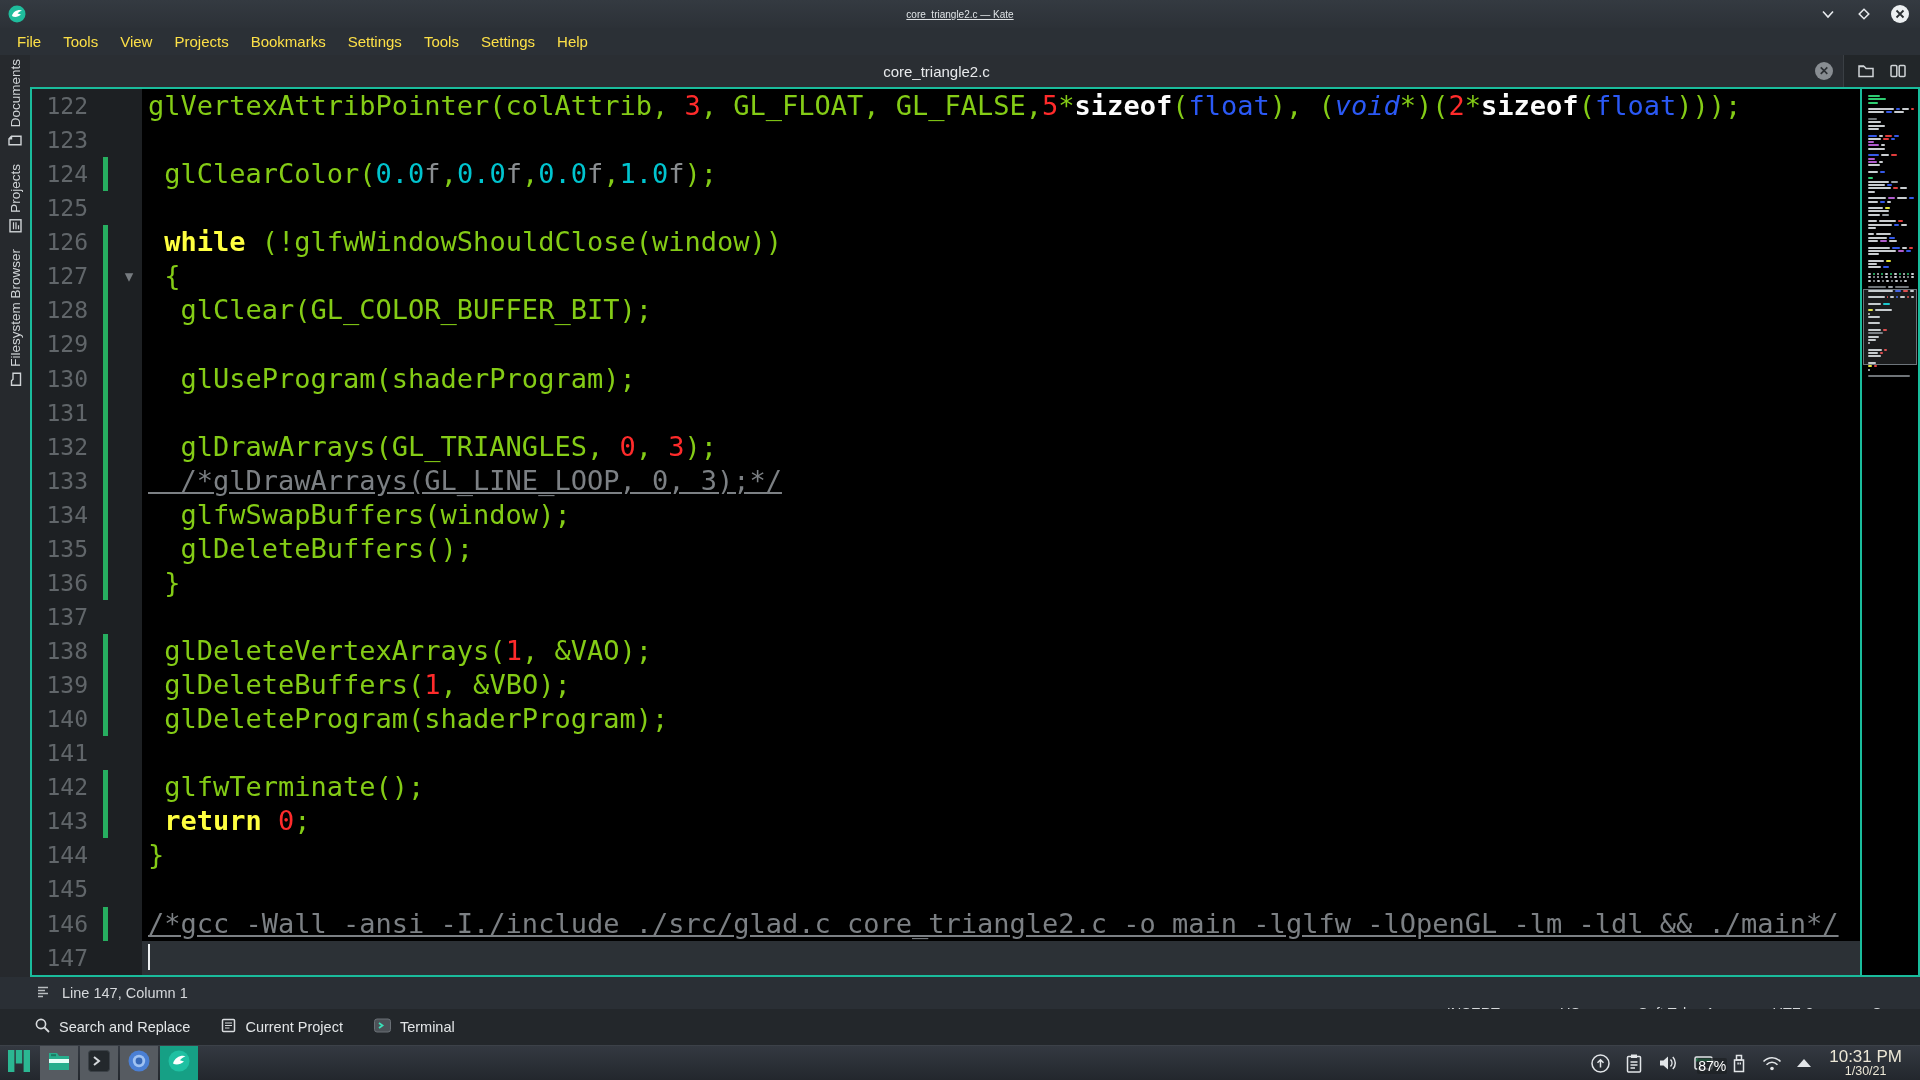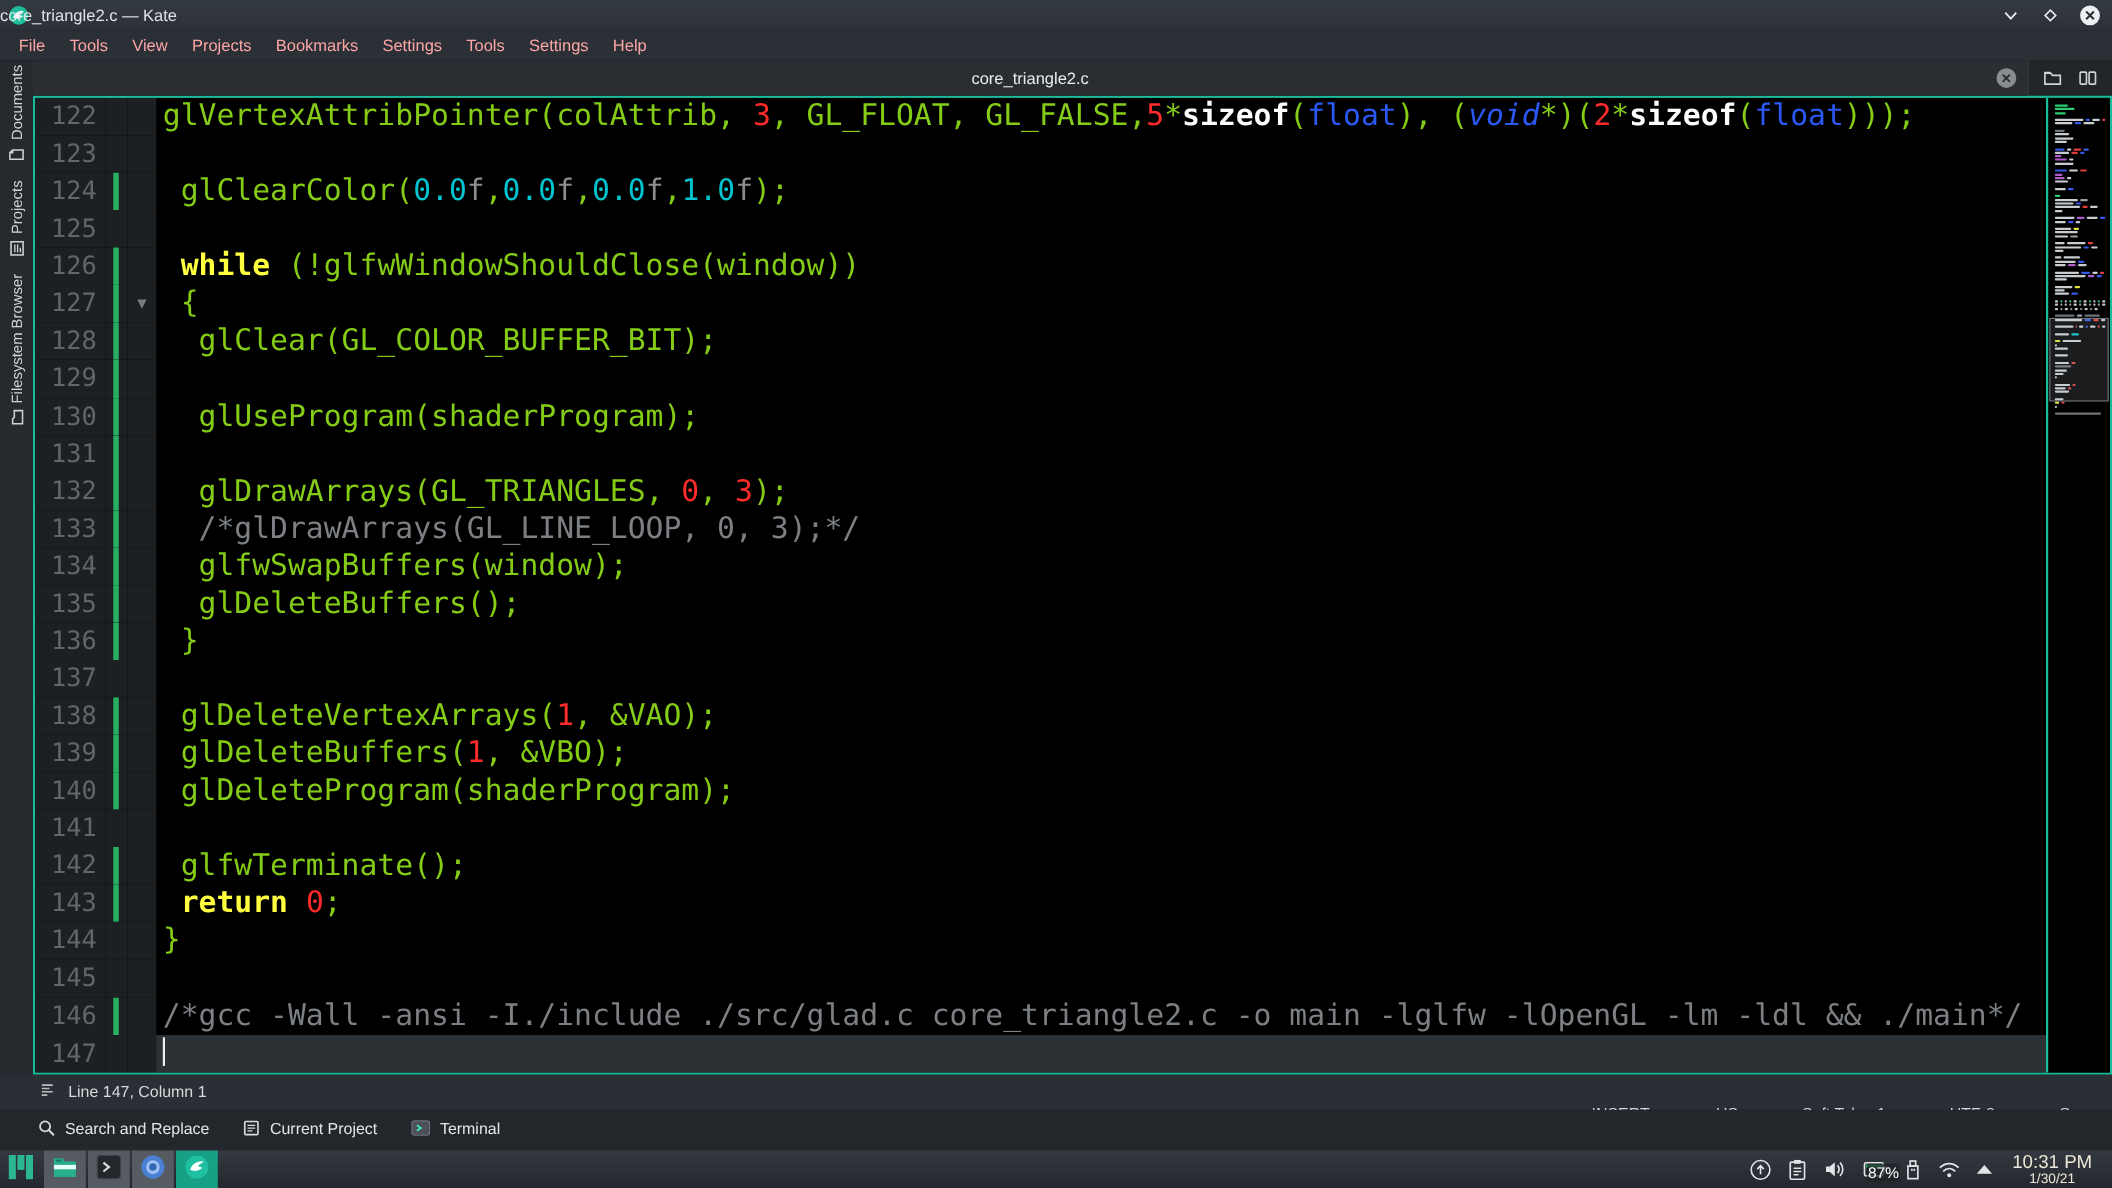--- a/index.html
+++ b/index.html
@@ -4,30 +4,30 @@
 <style>
   * { margin:0; padding:0; box-sizing:border-box; }
   html,body { width:1920px; height:1080px; overflow:hidden; background:#000;
     font-family:"Liberation Sans", sans-serif; -webkit-font-smoothing:antialiased; }
   body { display:flex; flex-direction:column; }
 
   
   .titlebar { height:28px; background:linear-gradient(#343a41,#2c3137);
     display:flex; align-items:center; position:relative; flex:0 0 auto; }
   .app-icon { width:18px; height:18px; margin-left:8px; }
-  .title-text { position:absolute; left:0; right:0; text-align:left;
-    color:#dfe3e6; font-size:15px; }
+  .title-text { position:absolute; left:0; right:0; text-align:center;
+    color:#dfe3e6; font-size:10px;text-decoration:underline; }
   .win-controls { margin-left:auto; display:flex; align-items:center; gap:16px;
     padding-right:10px; z-index:2; }
   .win-btn { width:20px; height:20px; display:flex; align-items:center; justify-content:center; }
 
   
   .menubar { height:27px; background:#2b3036; display:flex; align-items:center;
     padding-left:6px; flex:0 0 auto; }
-  .menu-item { color:#fca5a5; font-size:15px; padding:0 11px; height:100%;
+  .menu-item { color:#fde047; font-size:15px; padding:0 11px; height:100%;
     display:flex; align-items:center; cursor:default; }
 
   
   .middle { flex:1 1 auto; display:flex; min-height:0; background:#26292d; }
   .side-rail { width:30px; background:#26292d; display:flex; flex-direction:column;
     align-items:center; padding-top:4px; gap:16px; flex:0 0 auto; }
   .side-tab { writing-mode:vertical-rl; transform:rotate(180deg);
     display:flex; align-items:center; gap:6px; color:#d0d4d7; font-size:13.5px; }
   .side-tab .s-icon { transform:rotate(90deg); display:inline-flex; }
 
@@ -62,21 +62,21 @@
   .cursor { display:inline-block; width:2px; height:26px; background:#eceff1;
     vertical-align:middle; margin-top:-4px; }
   .tok-p { color:#84cc16; }
   .tok-n { color:#ff2b2b; }
   .tok-f { color:#00c4cf; }
   .tok-s { color:#8a8e91; }
   .tok-t { color:#2b59f5; }
   .tok-i { color:#2b59f5; font-style:italic; }
   .tok-k { color:#ffff40; font-weight:bold; }
   .tok-b { color:#fcfcfc; font-weight:bold; }
-  .tok-c { color:#7c8084; }
+  .tok-c { color:#7c8084;text-decoration:underline; }
 
   
   .minimap { width:58px; flex:0 0 auto; background:#000; border-left:2px solid #1abc9c;
     position:relative; padding:6px 4px 0 6px; }
   .mm-row { display:flex; gap:2px; height:2px; margin-bottom:1.3px; }
   .mm-seg { height:2px; border-radius:1px; }
   .mm-gap { width:100%; }
   .mm-viewport { position:absolute; left:1px; right:1px;
     background:rgba(190,200,205,0.14); border:1px solid #6d747a; }
 

